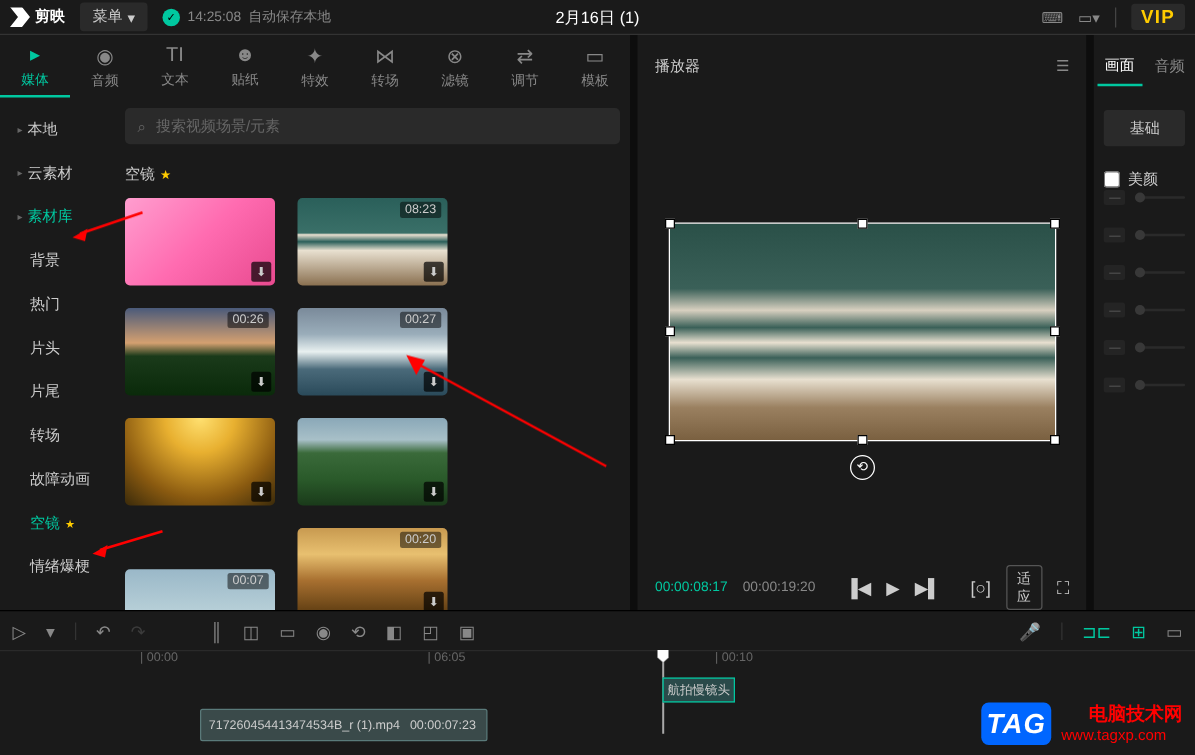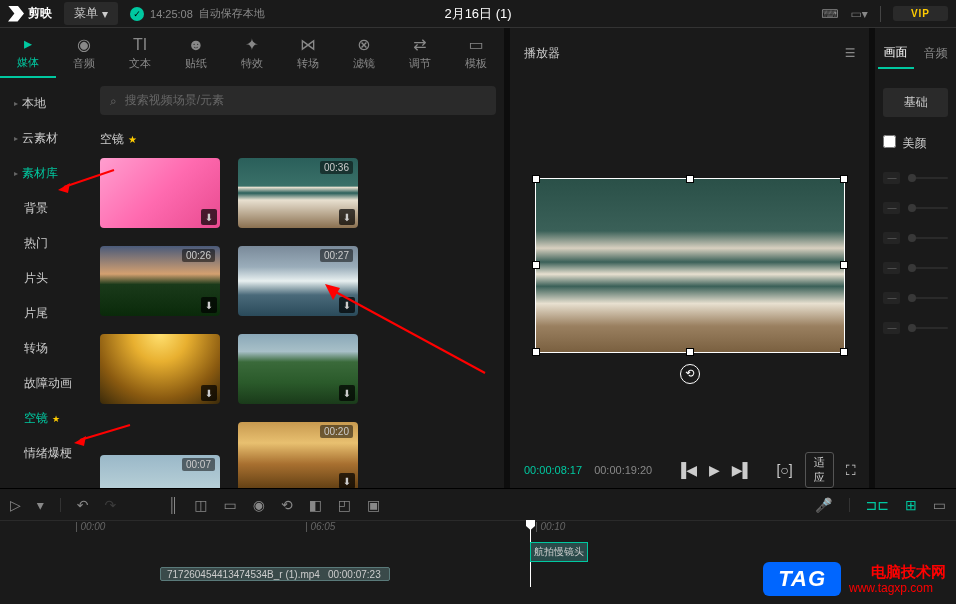--- a/index.html
+++ b/index.html
@@ -7,21 +7,21 @@
 
 
 .topbar { height: 28px; background: #1a1a1a; display: flex; align-items: center; padding: 0 8px; gap: 12px; border-bottom: 1px solid #333; }
 .logo { display: flex; align-items: center; gap: 4px; font-weight: bold; color: #fff; }
 .logo-icon { width: 16px; height: 16px; background: #fff; clip-path: polygon(0 0, 60% 0, 100% 50%, 60% 100%, 0 100%, 40% 50%); }
 .menu-btn { background: #2a2a2a; padding: 3px 10px; border-radius: 3px; color: #ccc; cursor: pointer; display: flex; align-items: center; gap: 4px; }
 .autosave { display: flex; align-items: center; gap: 6px; color: #888; font-size: 11px; }
 .check-icon { width: 14px; height: 14px; background: #00c8a0; border-radius: 50%; display: flex; align-items: center; justify-content: center; color: #000; font-size: 9px; }
 .project-name { position: absolute; left: 50%; transform: translateX(-50%); color: #fff; font-size: 13px; }
 .topbar-right { margin-left: auto; display: flex; gap: 12px; align-items: center; }
-.vip { background: #2a2a2a; color: #ffcc00; padding: 2px 18px; border-radius: 3px; font-size: 10px; font-weight: bold; letter-spacing: 1px; }
+.vip { background: #2a2a2a; color: #ffcc00; padding: 2px 8px; border-radius: 3px; font-size: 15px; font-weight: bold; letter-spacing: 1px; }
 
 
 .main { display: flex; height: 460px; }
 
 
 .tool-tabs { display: flex; height: 50px; background: #1a1a1a; }
 .tool-tab { width: 56px; display: flex; flex-direction: column; align-items: center; justify-content: center; gap: 2px; color: #888; cursor: pointer; font-size: 11px; }
 .tool-tab.active { color: #00c8a0; border-bottom: 2px solid #00c8a0; }
 .tool-tab .icon { font-size: 16px; }
 
@@ -63,49 +63,49 @@
 .ctrl-icon { color: #ccc; cursor: pointer; font-size: 14px; }
 .fit-btn { border: 1px solid #555; padding: 2px 8px; border-radius: 3px; color: #ccc; }
 
 
 .right-panel { width: 92px; background: #1a1a1a; margin-left: 6px; display: flex; flex-direction: column; }
 .prop-tabs { height: 50px; display: flex; align-items: center; justify-content: space-around; }
 .prop-tab { color: #888; cursor: pointer; padding: 6px; }
 .prop-tab.active { color: #fff; border-bottom: 2px solid #00c8a0; }
 .prop-body { padding: 10px 8px; }
 .prop-basic { background: #2a2a2a; text-align: center; padding: 6px; border-radius: 3px; color: #ccc; margin-bottom: 18px; }
-.prop-row { display: flex; align-items: flex-start; gap: 6px; color: #ccc; margin-bottom: 20px; }
+.prop-row { display: flex; align-items: center; gap: 6px; color: #ccc; }
 .prop-row input[type=checkbox] { accent-color: #00c8a0; }
 .slider-stub { display: flex; align-items: center; gap: 8px; margin-bottom: 18px; opacity: 0.4; }
 .slider-badge { background: #333; padding: 1px 4px; border-radius: 2px; font-size: 9px; }
 .slider-line { flex: 1; height: 2px; background: #444; border-radius: 1px; position: relative; }
 .slider-line::before { content: ""; position: absolute; left: 0; top: -3px; width: 8px; height: 8px; background: #666; border-radius: 50%; }
 
 
 .timeline { height: 116px; background: #1a1a1a; border-top: 1px solid #000; }
 .timeline-tools { height: 32px; display: flex; align-items: center; padding: 0 10px; gap: 16px; color: #888; border-bottom: 1px solid #2a2a2a; }
 .timeline-tools .spacer { flex: 1; }
 .tl-icon { cursor: pointer; font-size: 14px; }
 .tl-icon.active { color: #00c8a0; }
-.timeline-ruler { height: 18px; display: flex; padding-left: 75px; font-size: 10px; color: #666; position: relative; font-style: italic; }
+.timeline-ruler { height: 18px; display: flex; padding-left: 112px; font-size: 10px; color: #666; position: relative; }
 .ruler-tick { width: 230px; }
 .playhead { position: absolute; left: 530px; top: 0; width: 1px; height: 66px; background: #fff; }
 .playhead::before { content: ""; position: absolute; top: -1px; left: -4px; width: 9px; height: 10px; background: #fff; clip-path: polygon(0 0, 100% 0, 100% 60%, 50% 100%, 0 60%); }
 .timeline-tracks { position: relative; height: 60px; }
-.clip { position: absolute; top: 28px; left: 160px; height: 14px; background: #3a4a4a; border: 1px solid #5a7a7a; border-radius: 2px; display: flex; align-items: center; padding: 0 6px; font-size: 10px; color: #ccc; gap: 8px; overflow: hidden; }
+.clip { position: absolute; top: 28px; left: 160px; height: 26px; background: #3a4a4a; border: 1px solid #5a7a7a; border-radius: 2px; display: flex; align-items: center; padding: 0 6px; font-size: 10px; color: #ccc; gap: 8px; overflow: hidden; }
 .clip-tag { position: absolute; top: 3px; left: 530px; background: #2a4a4a; border: 1px solid #00c8a0; padding: 2px 3px; font-size: 10px; color: #ccc; }
 
 
 .arrow { position: absolute; pointer-events: none; z-index: 50; }
 .arrow-line { stroke: #ff0000; stroke-width: 2; fill: none; }
 .arrow-head { fill: #ff0000; }
 
 
 .watermark { position: absolute; bottom: 8px; right: 10px; display: flex; align-items: center; gap: 8px; z-index: 60; }
-.tag-logo { background: #0066ff; color: #fff; font-weight: bold; font-size: 22px; padding: 4px 15px; border-radius: 6px; font-style: italic; letter-spacing: 1px; }
+.tag-logo { background: #0066ff; color: #fff; font-weight: bold; font-size: 22px; padding: 4px 4px; border-radius: 6px; font-style: italic; letter-spacing: 1px; }
 .tag-text { color: #ff0000; font-weight: bold; font-size: 15px; line-height: 1.2; margin-left: 22px; }
 .tag-url { color: #ff0000; font-size: 12px; }
 
 
 .thumb-flowers { background: linear-gradient(135deg, #ff9ecf, #ff6bb0, #e84a8f); }
 .thumb-beach { background: linear-gradient(to bottom, #2a5f5a 0%, #3a7068 40%, #e8e0d0 42%, #2a5f5a 50%, #e8e0d0 60%, #8a7050 100%); }
 .thumb-sunset { background: linear-gradient(to bottom, #4a5a7a 0%, #d4a070 40%, #1a3a1a 55%, #0a2a0a 100%); }
 .thumb-wave { background: linear-gradient(to bottom, #7a8a9a 0%, #9aadba 30%, #e8f0f0 50%, #4a6a7a 70%, #2a4a5a 100%); }
 .thumb-autumn { background: radial-gradient(circle at 50% 0%, #ffe070 0%, #e8b030 30%, #8a5a10 70%, #3a2a0a 100%); }
 .thumb-mountains { background: linear-gradient(to bottom, #8aa8b8 0%, #a8c0c8 25%, #3a6a3a 40%, #2a5a2a 70%, #1a3a1a 100%); }
@@ -224,21 +224,21 @@
         </div>
         <div class="section-title">
           <span>空镜</span>
           <span class="star">★</span>
         </div>
         <div class="asset-grid" id="asset-grid">
             <div class="asset-thumb thumb-flowers">
               <span class="asset-download">⬇</span>
             </div>
             <div class="asset-thumb thumb-beach">
-              <span class="asset-duration">00:36</span>
+              <span class="asset-duration">08:23</span>
               <span class="asset-download">⬇</span>
             </div>
             <div class="asset-thumb thumb-sunset">
               <span class="asset-duration">00:26</span>
               <span class="asset-download">⬇</span>
             </div>
             <div class="asset-thumb thumb-wave">
               <span class="asset-duration">00:27</span>
               <span class="asset-download">⬇</span>
             </div>

